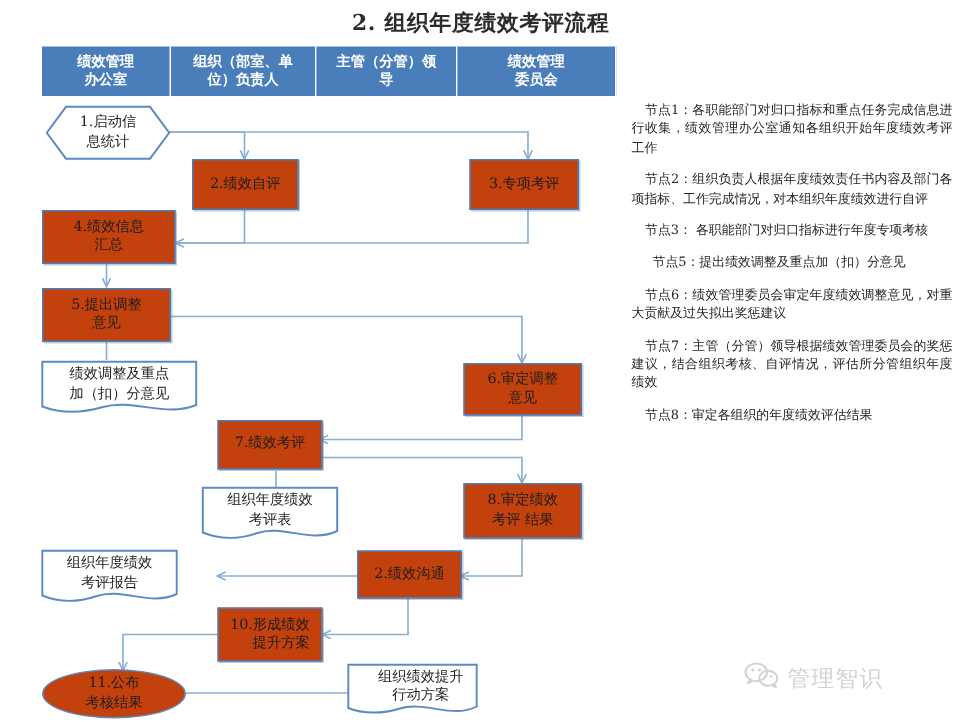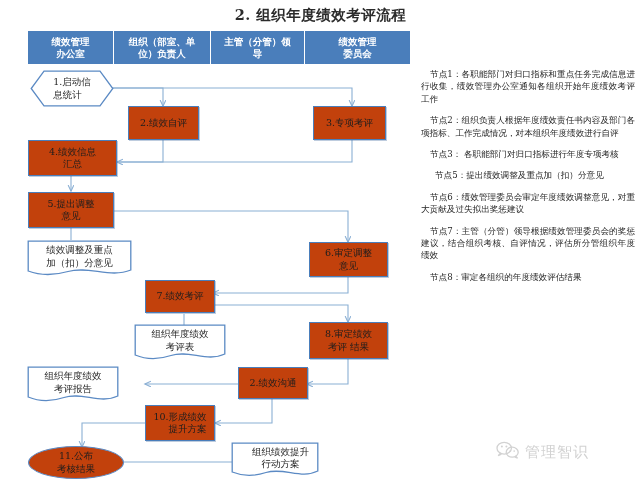--- a/index.html
+++ b/index.html
@@ -50,21 +50,21 @@
   .oval{
     border:1.3px solid #5b8ac4;
     border-radius:50%/50%;
   }
   
   .hexwrap{position:absolute;}
   .hexwrap svg{position:absolute;left:0;top:0;}
   .hexlabel{
     position:absolute;left:0;top:0;width:100%;height:100%;
     display:flex;align-items:center;justify-content:center;
-    text-align:left;
+    text-align:center;
     font-family:"DejaVu Serif","Liberation Serif",serif;
     font-size:9.5px;line-height:12.5px;color:#1d1d1d;
   }
   
   .docwrap{position:absolute;}
   .docwrap svg{position:absolute;left:0;top:0;}
   .doclabel{
     position:absolute;left:0;top:0;width:100%;height:100%;
     display:flex;align-items:center;justify-content:center;
     text-align:center;padding-bottom:5px;box-sizing:border-box;

